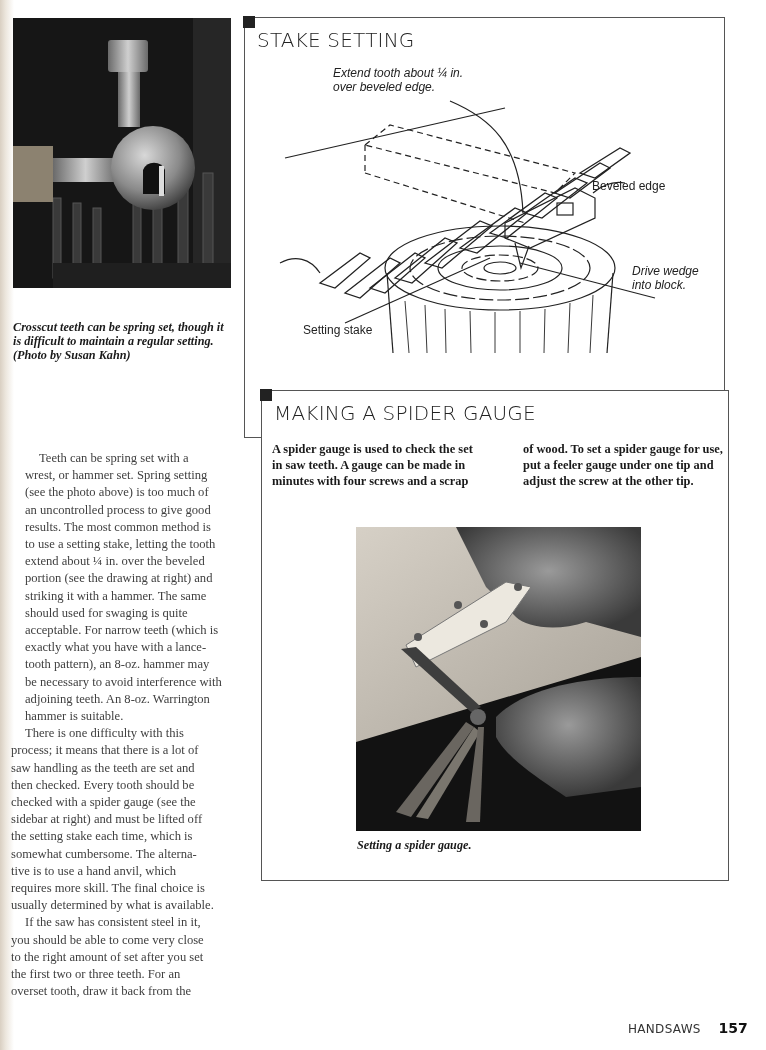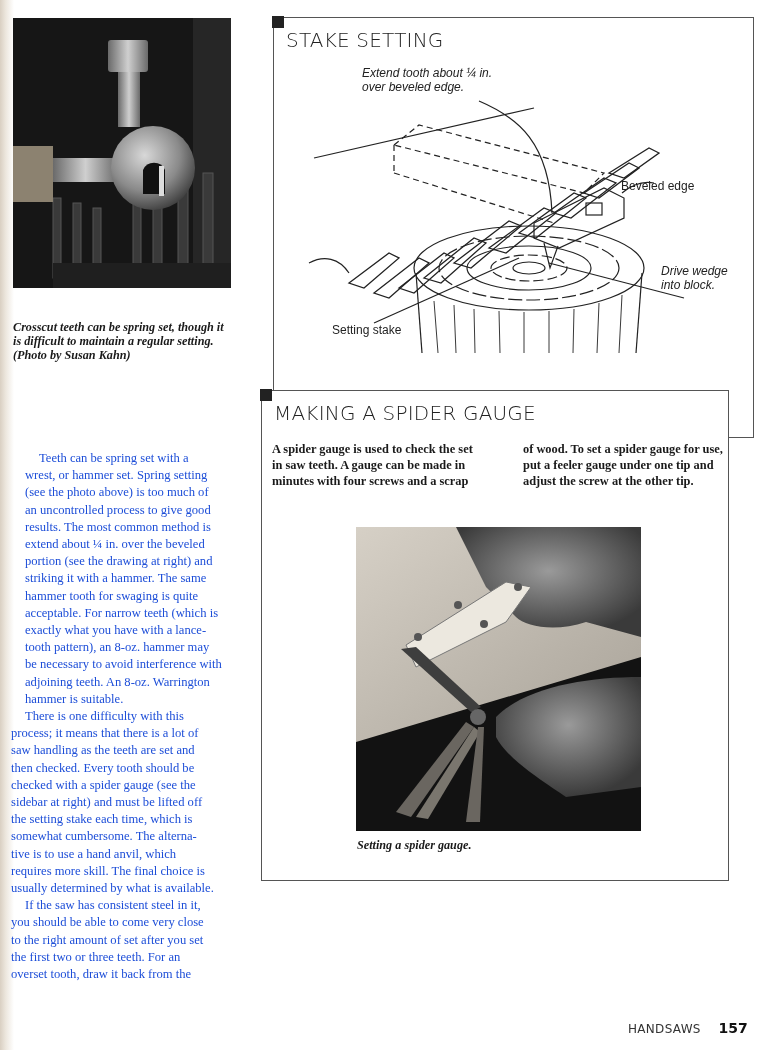--- a/index.html
+++ b/index.html
@@ -20,39 +20,39 @@
 
   .caption-left {
     position: absolute; left: 13px; top: 296px; width: 220px;
     font-family: "Liberation Serif", serif; font-weight: bold; font-style: italic;
     font-size: 12.2px; line-height: 14px; color: #1a1a1a; margin-top: 24px;
   }
 
   
   .body-col {
     position: absolute; left: 11px; top: 450px; width: 228px;
-    font-family: "Liberation Serif", serif; font-size: 12.6px; line-height: 17.2px; color: #1d4ed8;
+    font-family: "Liberation Serif", serif; font-size: 12.6px; line-height: 17.2px; color: #404040;
   }
   .body-col p { text-indent: 0; }
   .body-col p.ind { text-indent: 14px; }
   .body-line { display: block; white-space: nowrap; }
 
   
   .box {
     position: absolute; border: 1.5px solid #555; background: #fff;
   }
   .box-mark {
     position: absolute; left: -2px; top: -2px; width: 12px; height: 12px; background: #222;
   }
   .box-title {
     position: absolute; left: 12px; top: 10px;
     font-family: "DejaVu Sans", sans-serif; font-weight: 200; font-size: 20px; letter-spacing: 0.2px;
     color: #222; white-space: nowrap;
   }
-  .box-stake { left: 273px; top: 17px; width: 481px; height: 421px; }
+  .box-stake { left: 244px; top: 17px; width: 481px; height: 421px; }
   .box-spider { left: 261px; top: 390px; width: 468px; height: 491px; }
 
   .diagram { position: absolute; left: 30px; top: 45px; width: 450px; height: 290px; }
   .diagram svg { width: 100%; height: 100%; display: block; }
 
   .lbl { position: absolute; font-family: "Liberation Sans", sans-serif; font-size: 12px; color: #222; line-height: 14px; white-space: nowrap; }
   .lbl.it { font-style: italic; }
 
   .spider-text {
     position: absolute; top: 50px; width: 218px;
@@ -126,24 +126,25 @@
 
 <div class="caption-left">Crosscut teeth can be spring set, though it is difficult to maintain a regular setting. (Photo by Susan Kahn)</div>
 
 <div class="body-col">
   <p class="ind">
     <span class="body-line" style="padding-left:14px">Teeth can be spring set with a</span>
     <span class="body-line">wrest, or hammer set. Spring setting</span>
     <span class="body-line">(see the photo above) is too much of</span>
     <span class="body-line">an uncontrolled process to give good</span>
     <span class="body-line">results. The most common method is</span>
+    <span class="body-line">to use a setting stake, letting the tooth</span>
     <span class="body-line">extend about ¼ in. over the beveled</span>
     <span class="body-line">portion (see the drawing at right) and</span>
     <span class="body-line">striking it with a hammer. The same</span>
-    <span class="body-line">hammer tooth for swaging is quite</span>
+    <span class="body-line">should used for swaging is quite</span>
     <span class="body-line">acceptable. For narrow teeth (which is</span>
     <span class="body-line">exactly what you have with a lance-</span>
     <span class="body-line">tooth pattern), an 8-oz. hammer may</span>
     <span class="body-line">be necessary to avoid interference with</span>
     <span class="body-line">adjoining teeth. An 8-oz. Warrington</span>
     <span class="body-line">hammer is suitable.</span>
   </p>
   <p>
     <span class="body-line" style="padding-left:14px">There is one difficulty with this</span>
     <span class="body-line">process; it means that there is a lot of</span>

